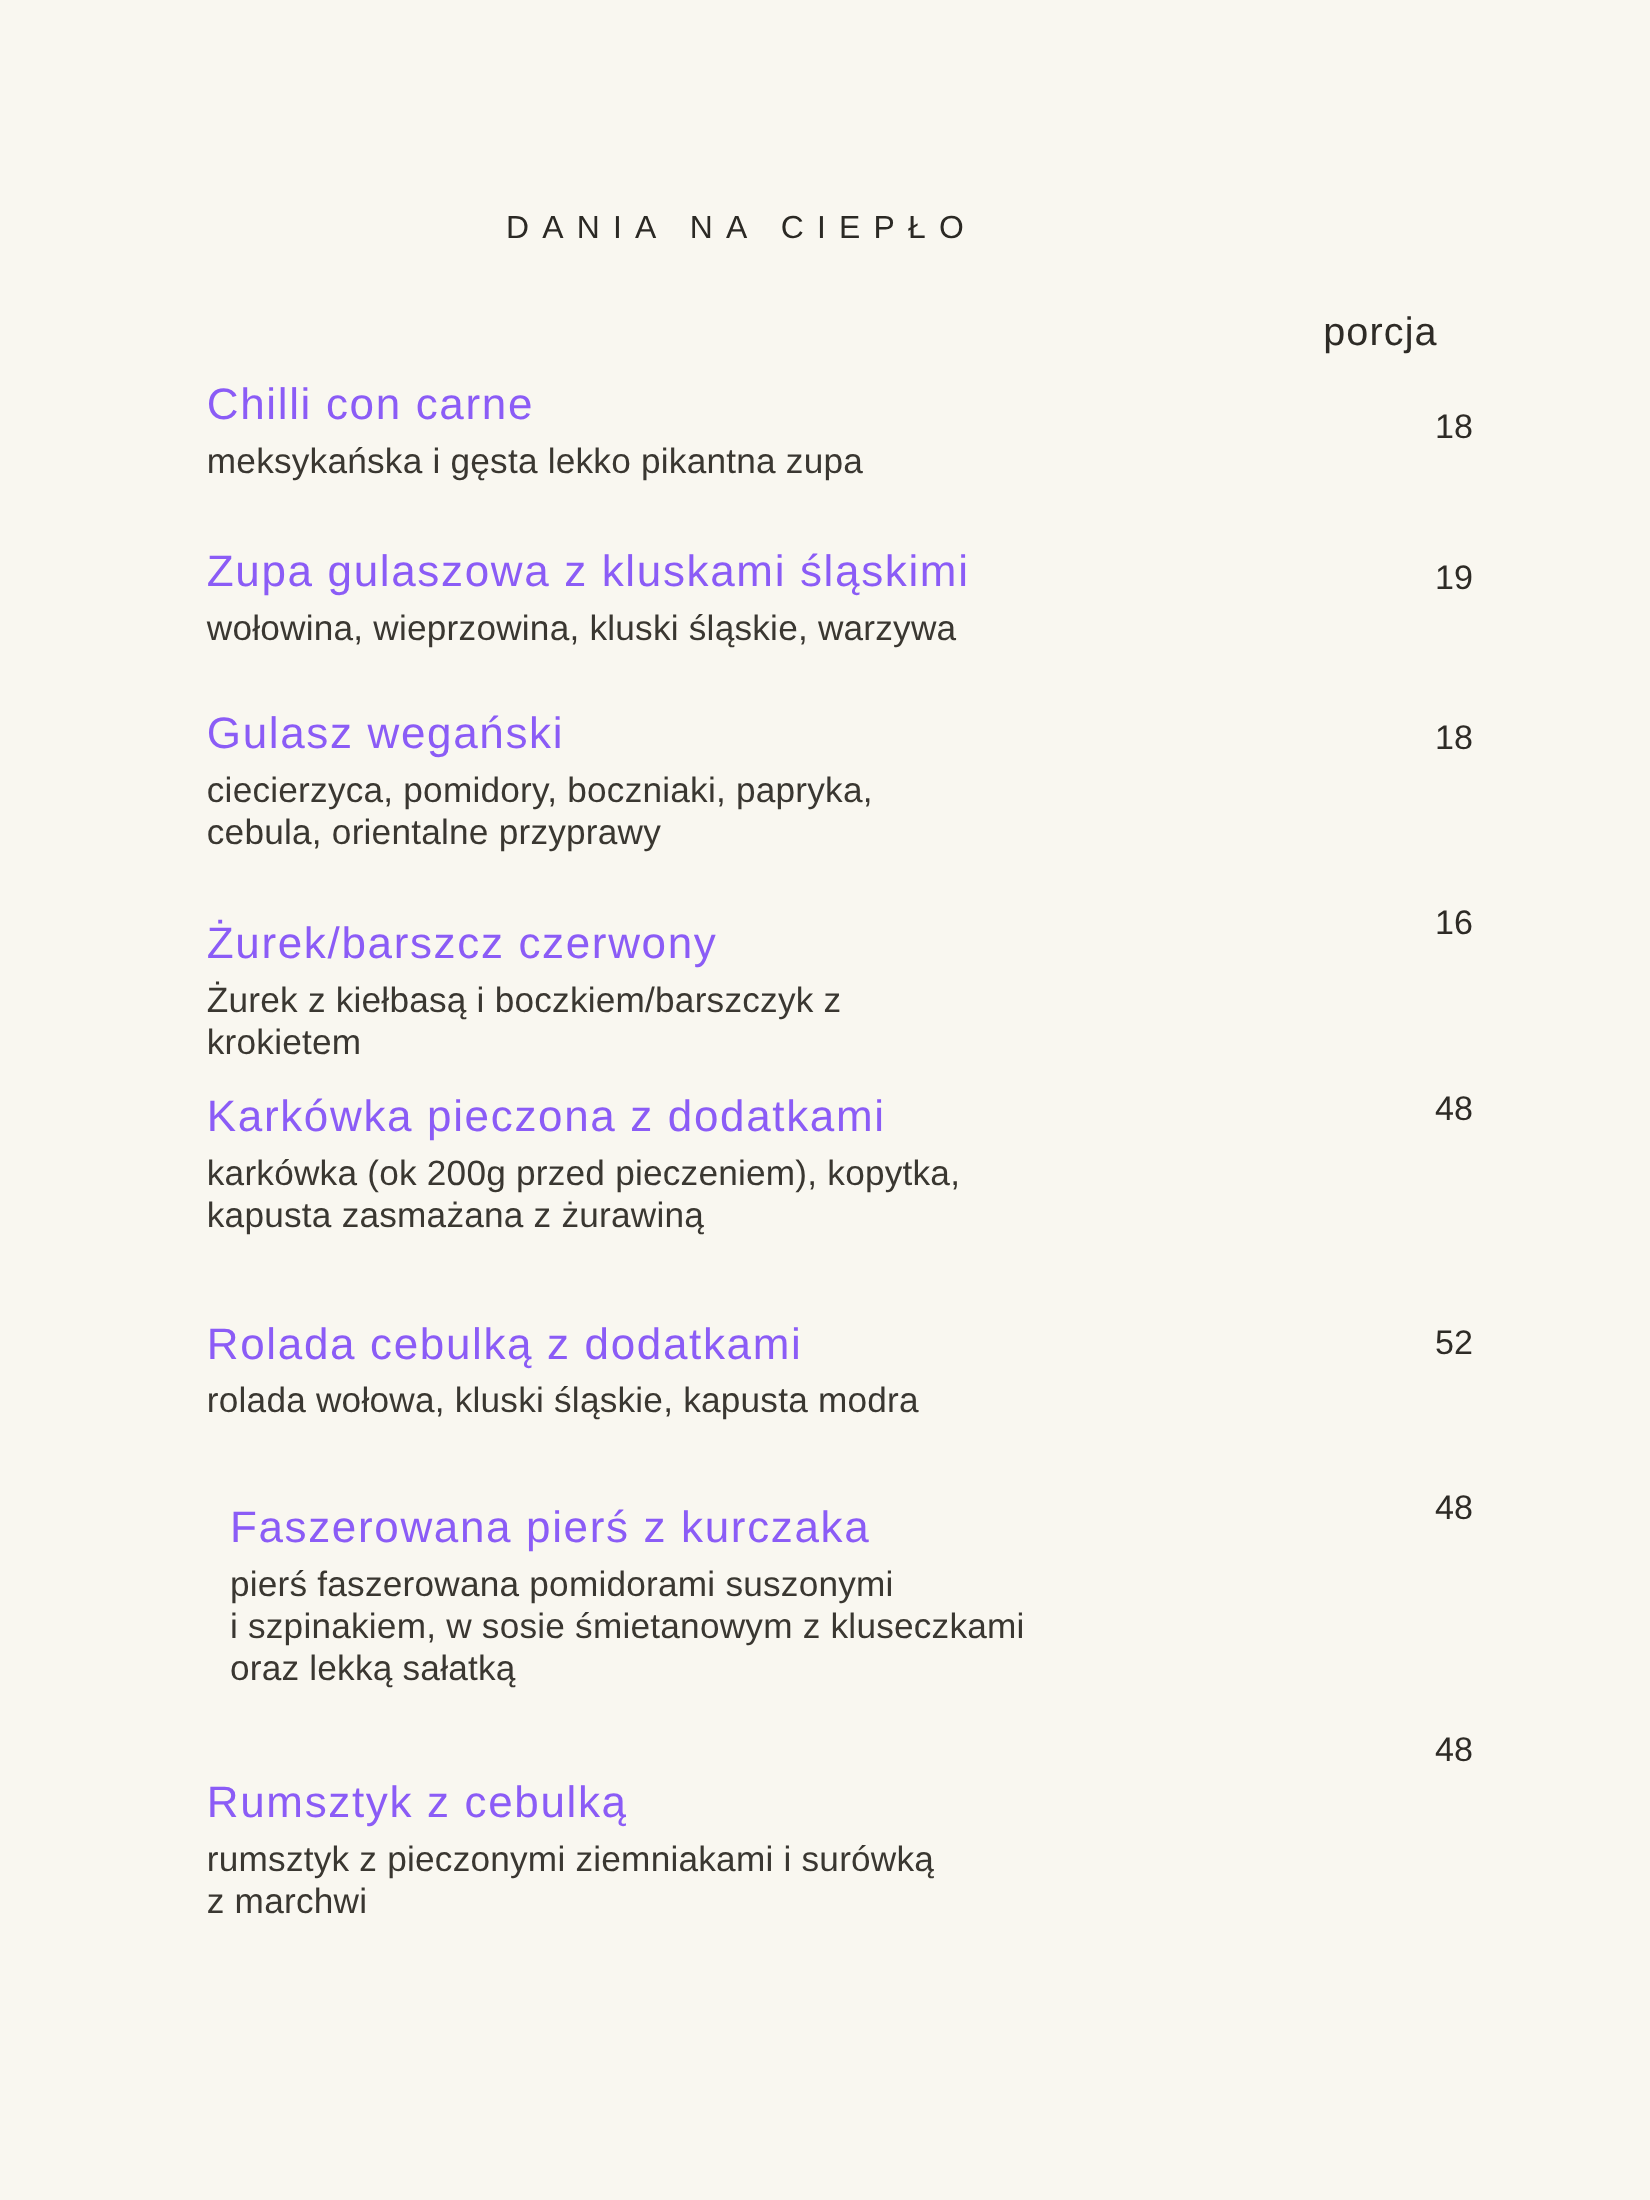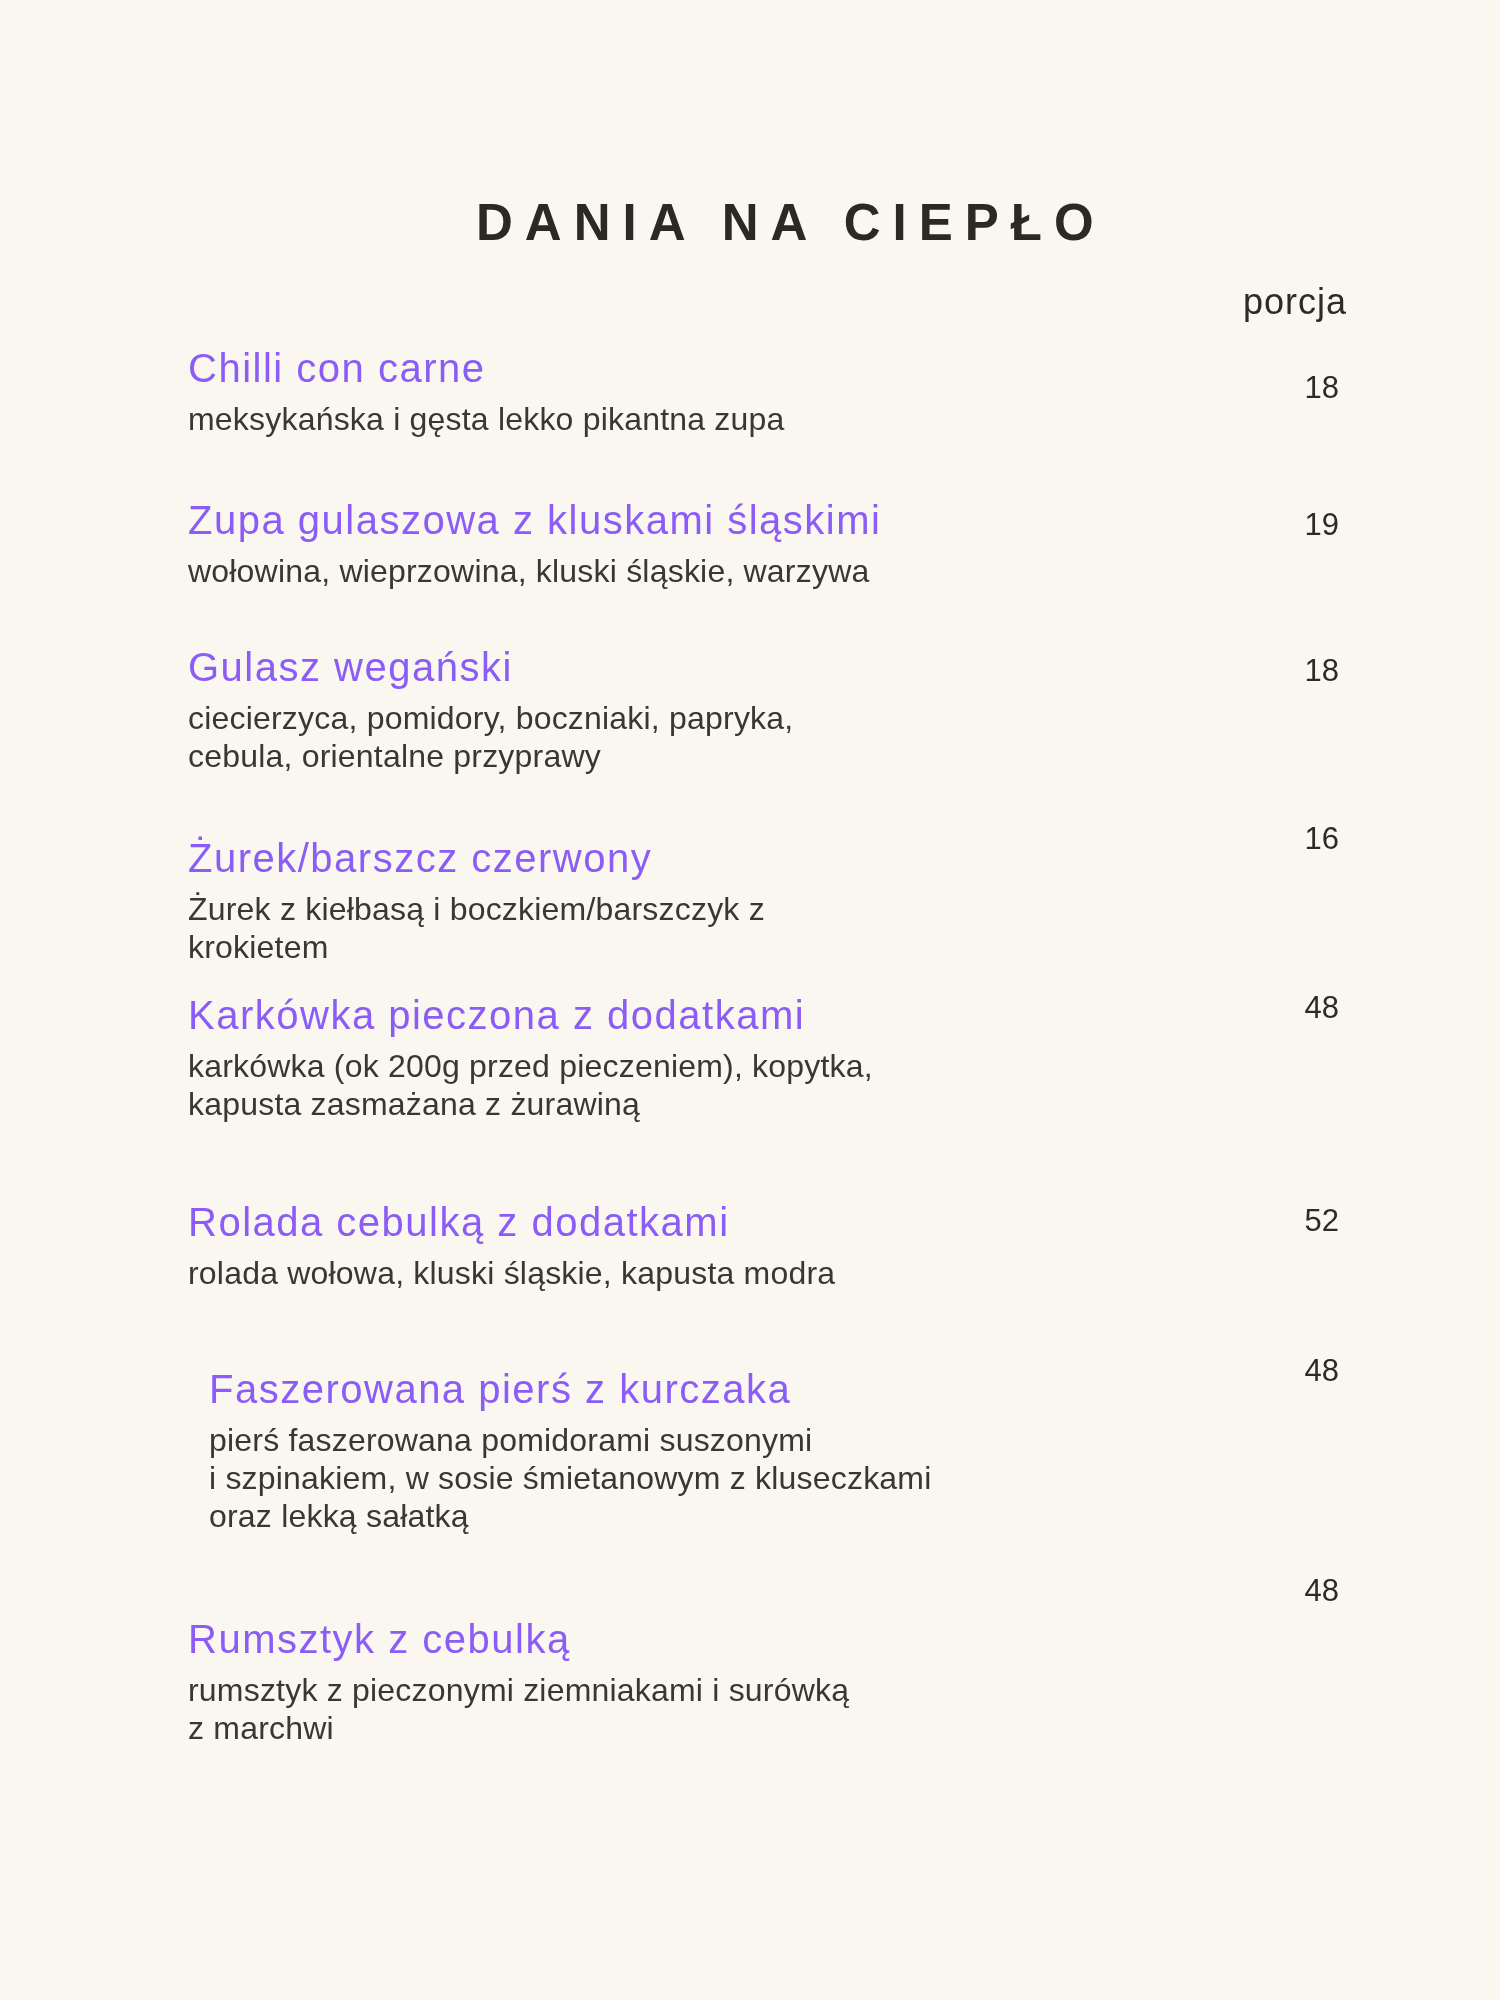--- a/index.html
+++ b/index.html
@@ -16,39 +16,38 @@
     overflow: hidden;
   }
   .page {
     position: absolute;
     inset: 0;
   }
   .section-title {
     position: absolute;
     left: 460px;
     top: 184px;
-    margin: 16px;
-    font-size: 51px;
+    margin: 0;
+    font-size: 29px;
     line-height: 46px;
-    font-weight: 700;
+    font-weight: 400;
     letter-spacing: 12px;
     color: #2B2924;
     white-space: nowrap;
   }
   .column-label {
     position: absolute;
     left: 0;
     top: 283px;
     width: 1307px;
     text-align: right;
     font-size: 36px;
     line-height: 38px;
     letter-spacing: 1px;
     color: #2E2B26;
-    padding-left: 40px;
   }
   .item {
     position: absolute;
     left: 188px;
     right: 161px;
   }
   .item-name {
     margin: 0;
     font-size: 40px;
     line-height: 44px;

